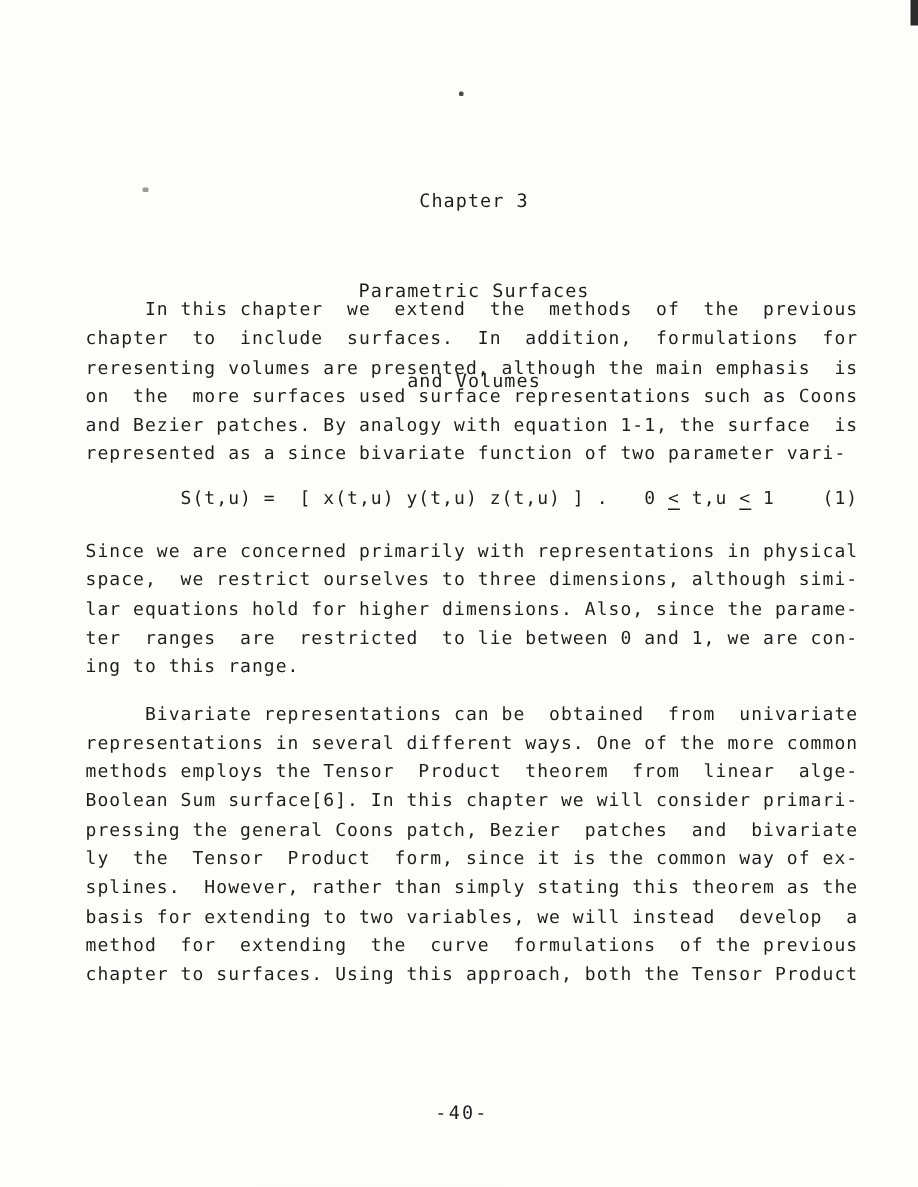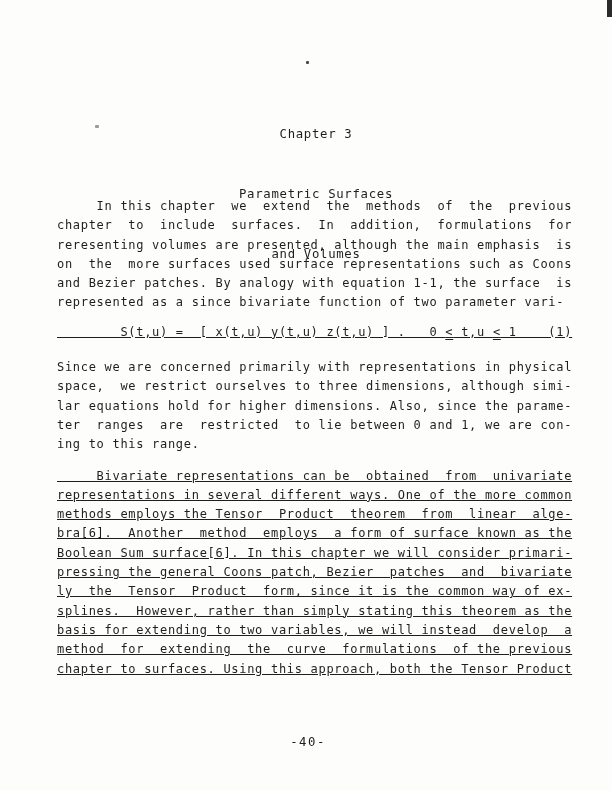--- a/index.html
+++ b/index.html
@@ -31,23 +31,23 @@
     text-align:center;
     transform:translateX(10px);
     font-size:12.3px; letter-spacing:0.7px; line-height:20px;
     white-space:pre;
   }
   .body-text {
     position:absolute; top:197px; left:57px; width:540px;
     font-size:12px; letter-spacing:0.7px; line-height:19.3px;
   }
   .tline { white-space:pre; }
-  .para-equation { margin-top:10px;text-decoration:underline; }
+  .para-equation { margin-top:10px; }
   .para-2 { margin-top:16px; }
-  .para-3 { margin-top:12px;text-decoration:underline; }
+  .para-3 { margin-top:12px; }
   .ul { text-decoration:underline; text-underline-offset:2.5px; }
   .footer-pagenum {
     position:absolute; top:735px; left:0; right:0;
     text-align:center; transform:translateX(2px);
     font-size:12.3px; letter-spacing:1.5px;
     white-space:pre;
   }
 </style>
 </head>
 <body>
@@ -80,21 +80,20 @@
         <div class="tline">Since we are concerned primarily with representations in physical</div>
         <div class="tline">space,  we restrict ourselves to three dimensions, although simi-</div>
         <div class="tline">lar equations hold for higher dimensions. Also, since the parame-</div>
         <div class="tline">ter  ranges  are  restricted  to lie between 0 and 1, we are con-</div>
         <div class="tline">ing to this range.</div>
       </div>
     <div class="para para-3">
         <div class="tline">     Bivariate representations can be  obtained  from  univariate</div>
         <div class="tline">representations in several different ways. One of the more common</div>
         <div class="tline">methods employs the Tensor  Product  theorem  from  linear  alge-</div>
-        <div class="tline">bra[6].  Another  method  employs  a form of surface known as the</div>
         <div class="tline">Boolean Sum surface[6]. In this chapter we will consider primari-</div>
         <div class="tline">pressing the general Coons patch, Bezier  patches  and  bivariate</div>
         <div class="tline">ly  the  Tensor  Product  form, since it is the common way of ex-</div>
         <div class="tline">splines.  However, rather than simply stating this theorem as the</div>
         <div class="tline">basis for extending to two variables, we will instead  develop  a</div>
         <div class="tline">method  for  extending  the  curve  formulations  of the previous</div>
         <div class="tline">chapter to surfaces. Using this approach, both the Tensor Product</div>
       </div>
   </div>
 

